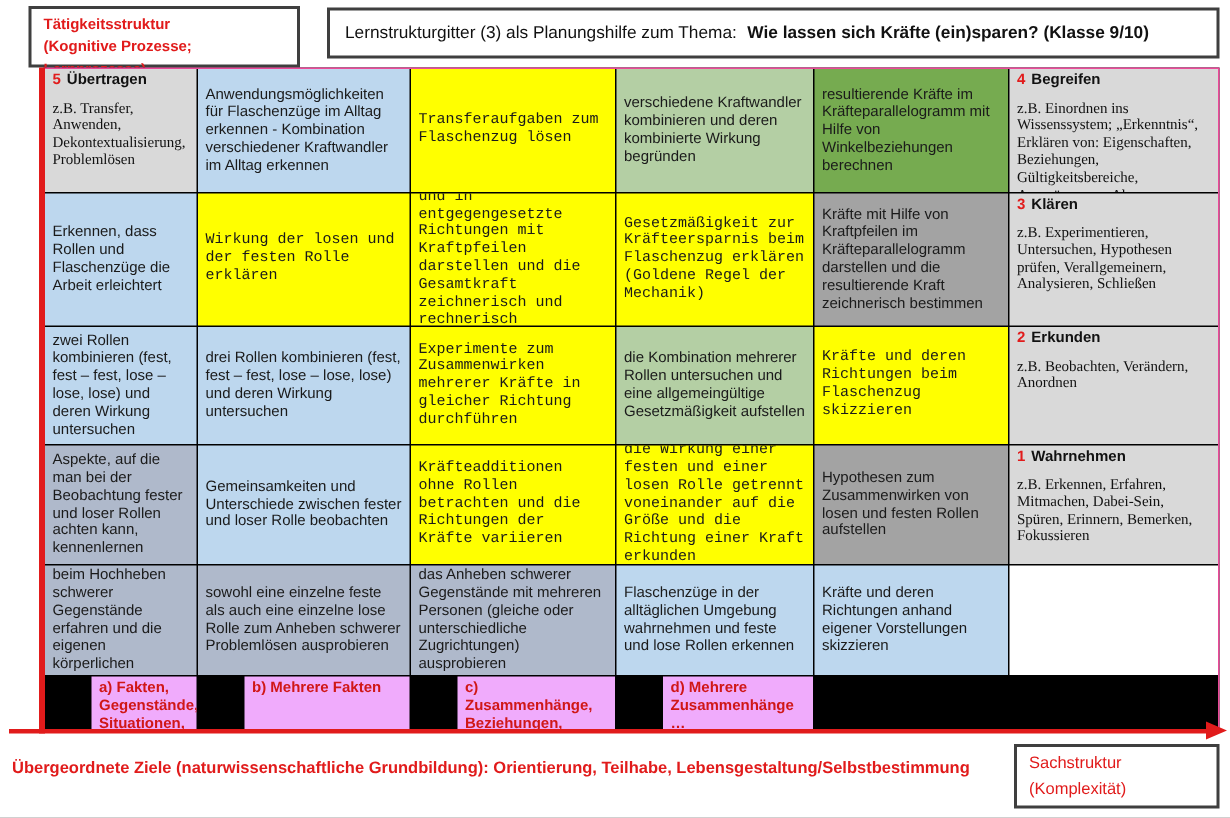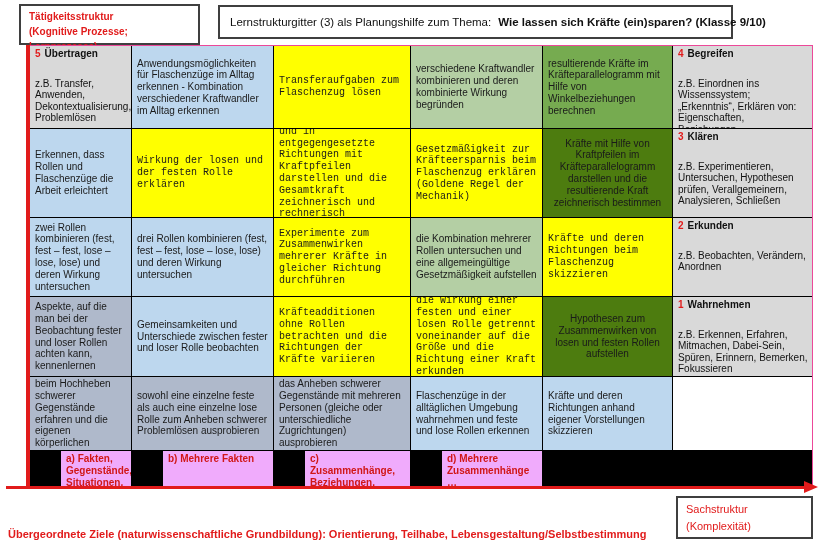--- a/index.html
+++ b/index.html
@@ -1,50 +1,50 @@
 <!DOCTYPE html>
 <html><head>
 <meta charset="utf-8">
 <style>
   html,body{margin:0;padding:0;background:#fff;}
   .page{position:relative;width:820px;height:545px;background:#fff;
         font-family:"Liberation Sans","DejaVu Sans",sans-serif;overflow:hidden;}
   .box{position:absolute;border:2px solid #3f3f3f;background:#fff;box-sizing:border-box;}
   .title-left{left:19px;top:4px;width:181px;height:41px;padding:3px 8px;
               color:#e11b1b;font-weight:bold;font-size:10px;line-height:1.5;}
-  .title-right{left:218px;top:5px;width:515px;height:34px;display:flex;align-items:center;
+  .title-right{left:218px;top:5px;width:595px;height:34px;display:flex;align-items:center;
                padding:4px 10px;font-size:11.5px;color:#111;white-space:nowrap;}
   .title-right .topic{font-weight:bold;margin-left:7px;}
   .grid{position:absolute;left:29px;top:45px;display:grid;
         grid-template-columns:101px 141px 136px 131px 129px 139px;
         grid-template-rows:82px 88px 78px 79px 73px 36px;
         gap:1px;background:#000;border:1px solid #ec4899;}
   .cell{overflow:hidden;box-sizing:border-box;}
   .content-cell{display:flex;align-items:center;padding:2px 5px;
                 font-size:10px;line-height:1.18;color:#1a1a1a;}
   .label-cell{background:#d9d9d9;padding:2px 4px 2px 5px;font-size:10px;line-height:1.16;color:#111;}
   .label-cell .num{color:#e11b1b;font-weight:bold;margin-right:4px;}
   .label-cell .ttl{font-weight:bold;}
-  .label-cell .sub{margin-top:18px;}
+  .label-cell .sub{margin-top:7px;font-family:Liberation Serif, serif;}
   .footer-cell{background:#f0abfc;color:#d01717;font-weight:bold;font-size:10px;
                padding:2px 5px;line-height:1.2;margin-left:31px;}
   .footer-empty{background:#fff;}
   .c-blue{background:#BDD7EE;}
   .c-grayblue{background:#AFB9CB;}
   .c-yellow{background:#FFFF00;font-family:Liberation Mono, monospace;}
   .c-greenmid{background:#B4CFA4;}
-  .c-greenlight{background:#4d7c0f;text-align:center;}
+  .c-greenlight{background:#a3a3a3;}
   .c-greendark{background:#76AB50;}
   .red-bar{position:absolute;left:26px;top:45px;width:4px;height:444px;background:#e11b1b;}
   .red-line{position:absolute;left:6px;top:486px;width:799px;height:3px;background:#e11b1b;}
   .red-arrowhead{position:absolute;left:804px;top:481px;width:0;height:0;
                  border-left:14px solid #e11b1b;border-top:6.5px solid transparent;
                  border-bottom:6.5px solid transparent;}
   .goals{position:absolute;left:8px;top:506px;width:660px;color:#e11b1b;
-         font-weight:bold;font-size:11px;line-height:1.2;margin-top:22px;}
+         font-weight:bold;font-size:11px;line-height:1.2;}
   .sach-box{left:676px;top:496px;width:137px;height:43px;padding:3px 8px;
             color:#e11b1b;font-size:11px;line-height:1.55;}
 </style>
 </head>
 <body>
 
 <div class="page">
 
   <div class="box title-left">
     <div>Tätigkeitsstruktur</div>

